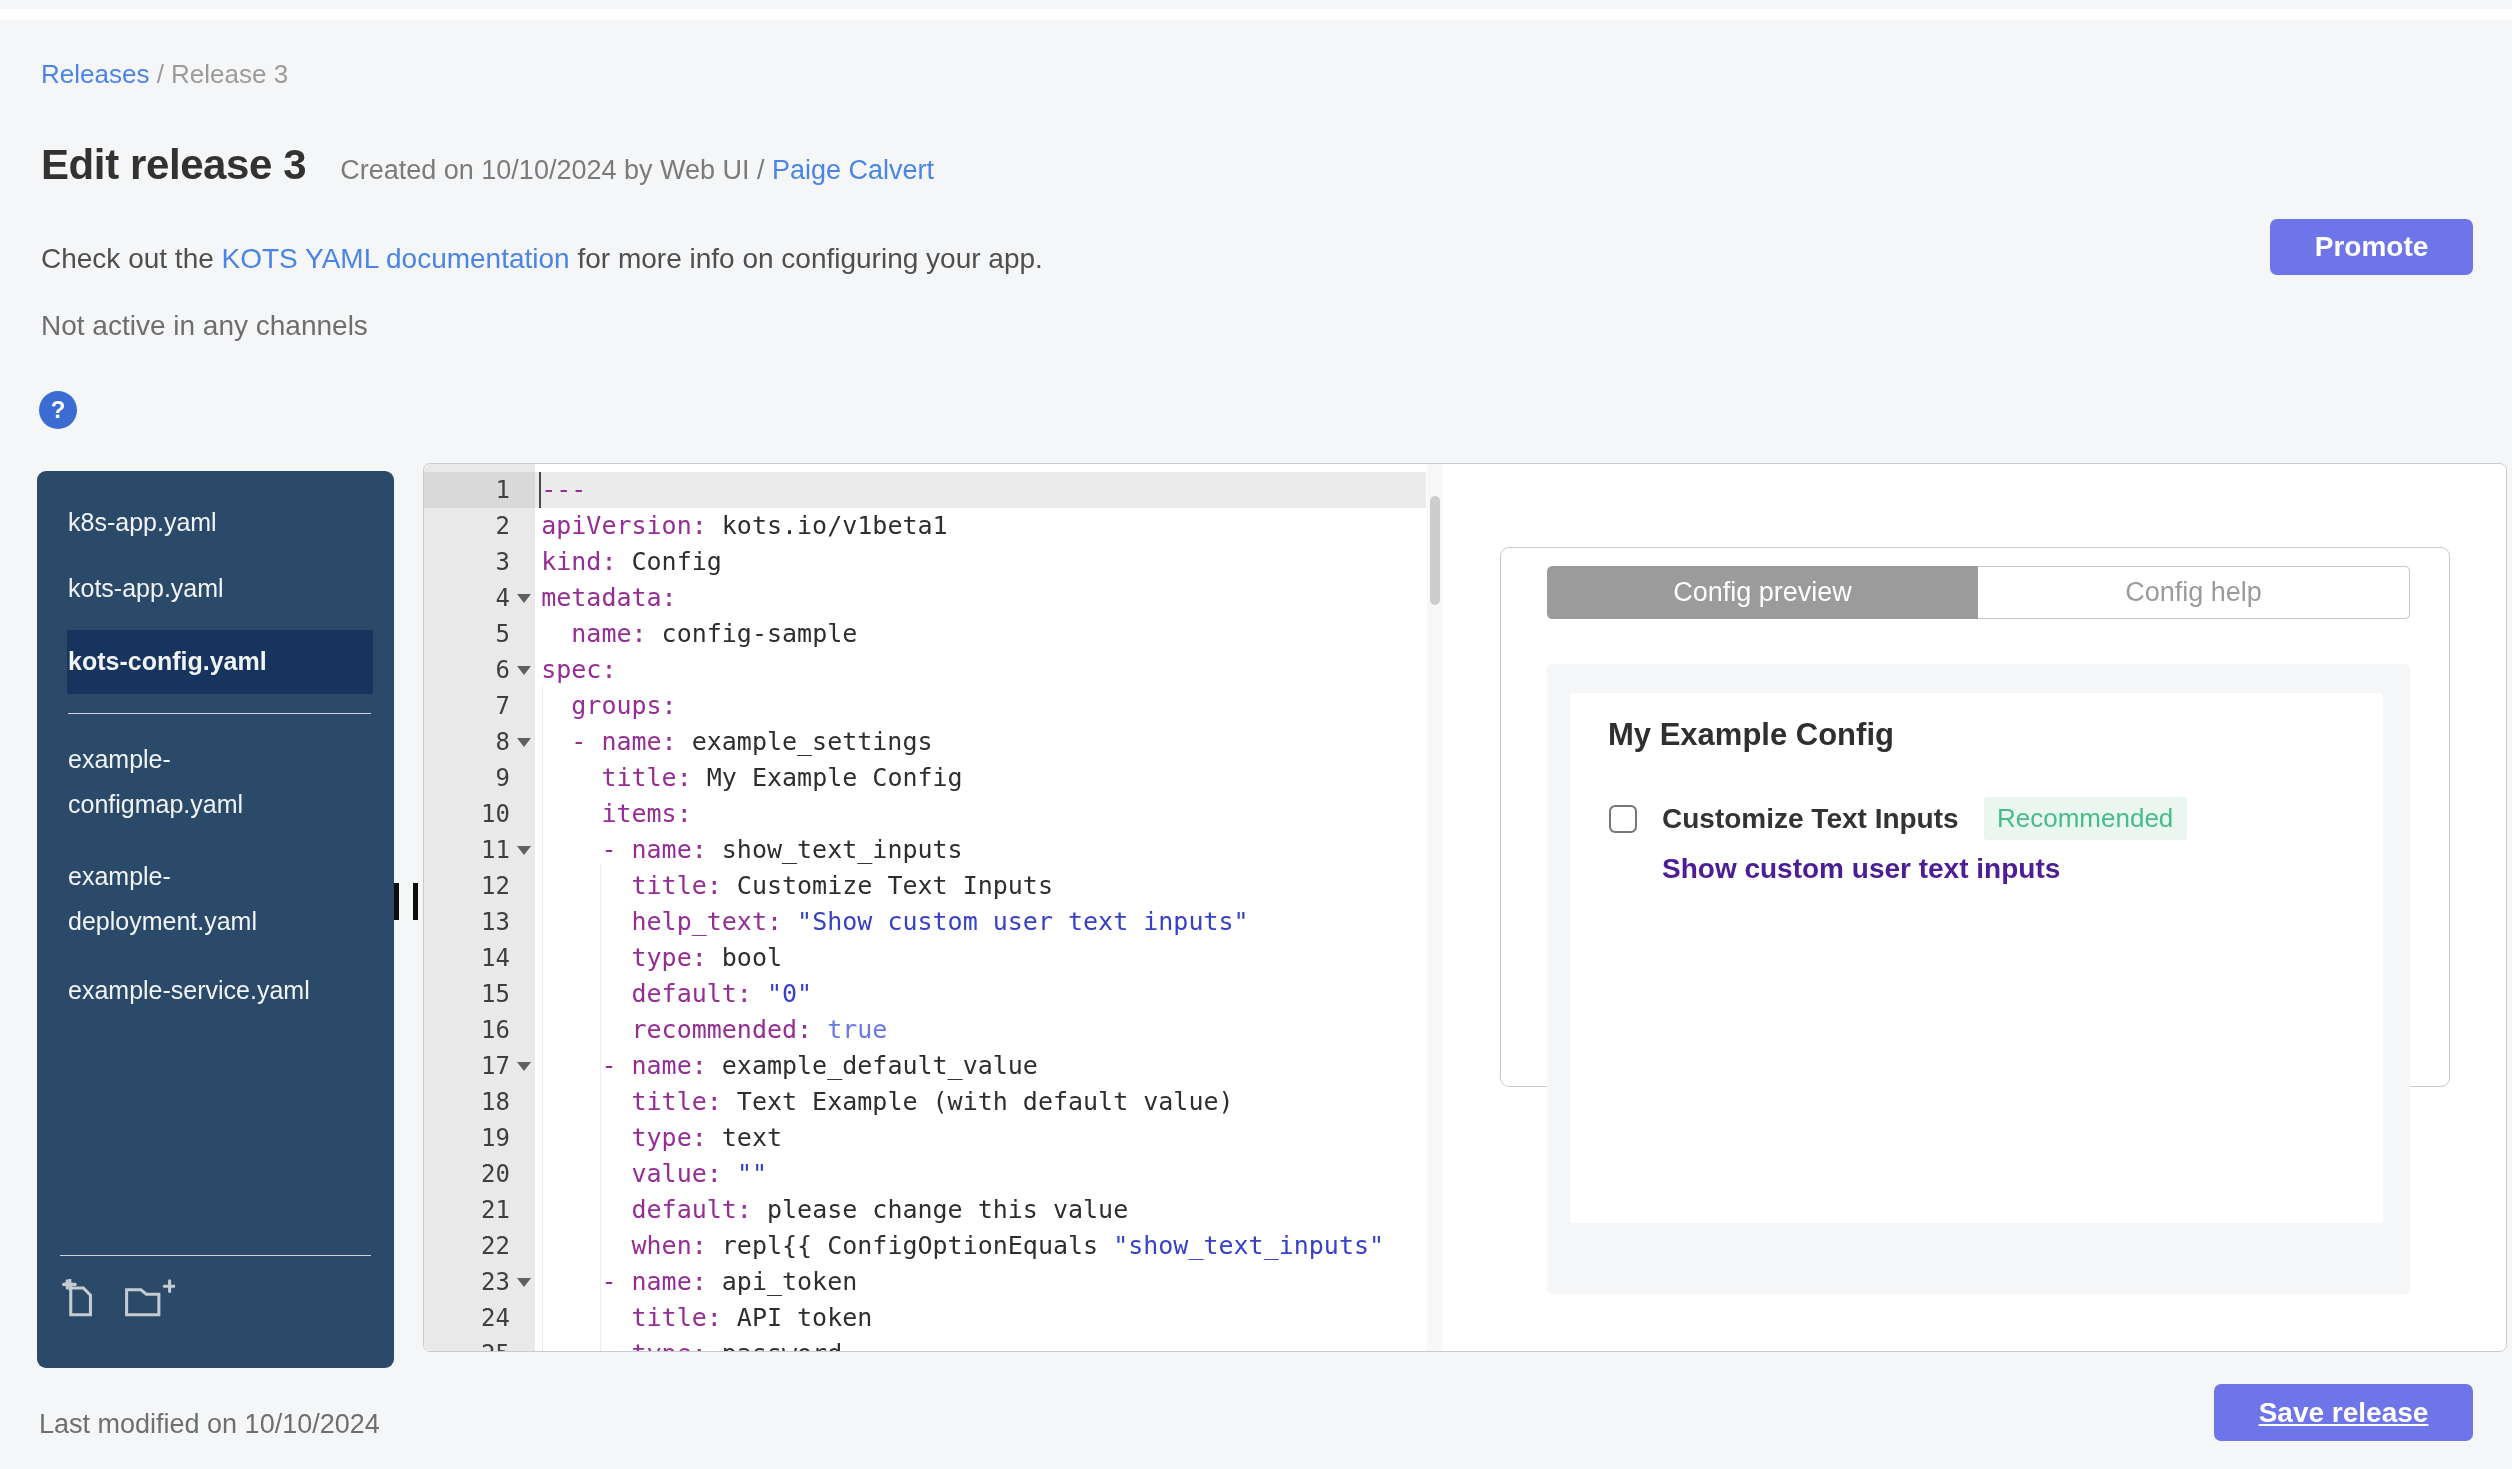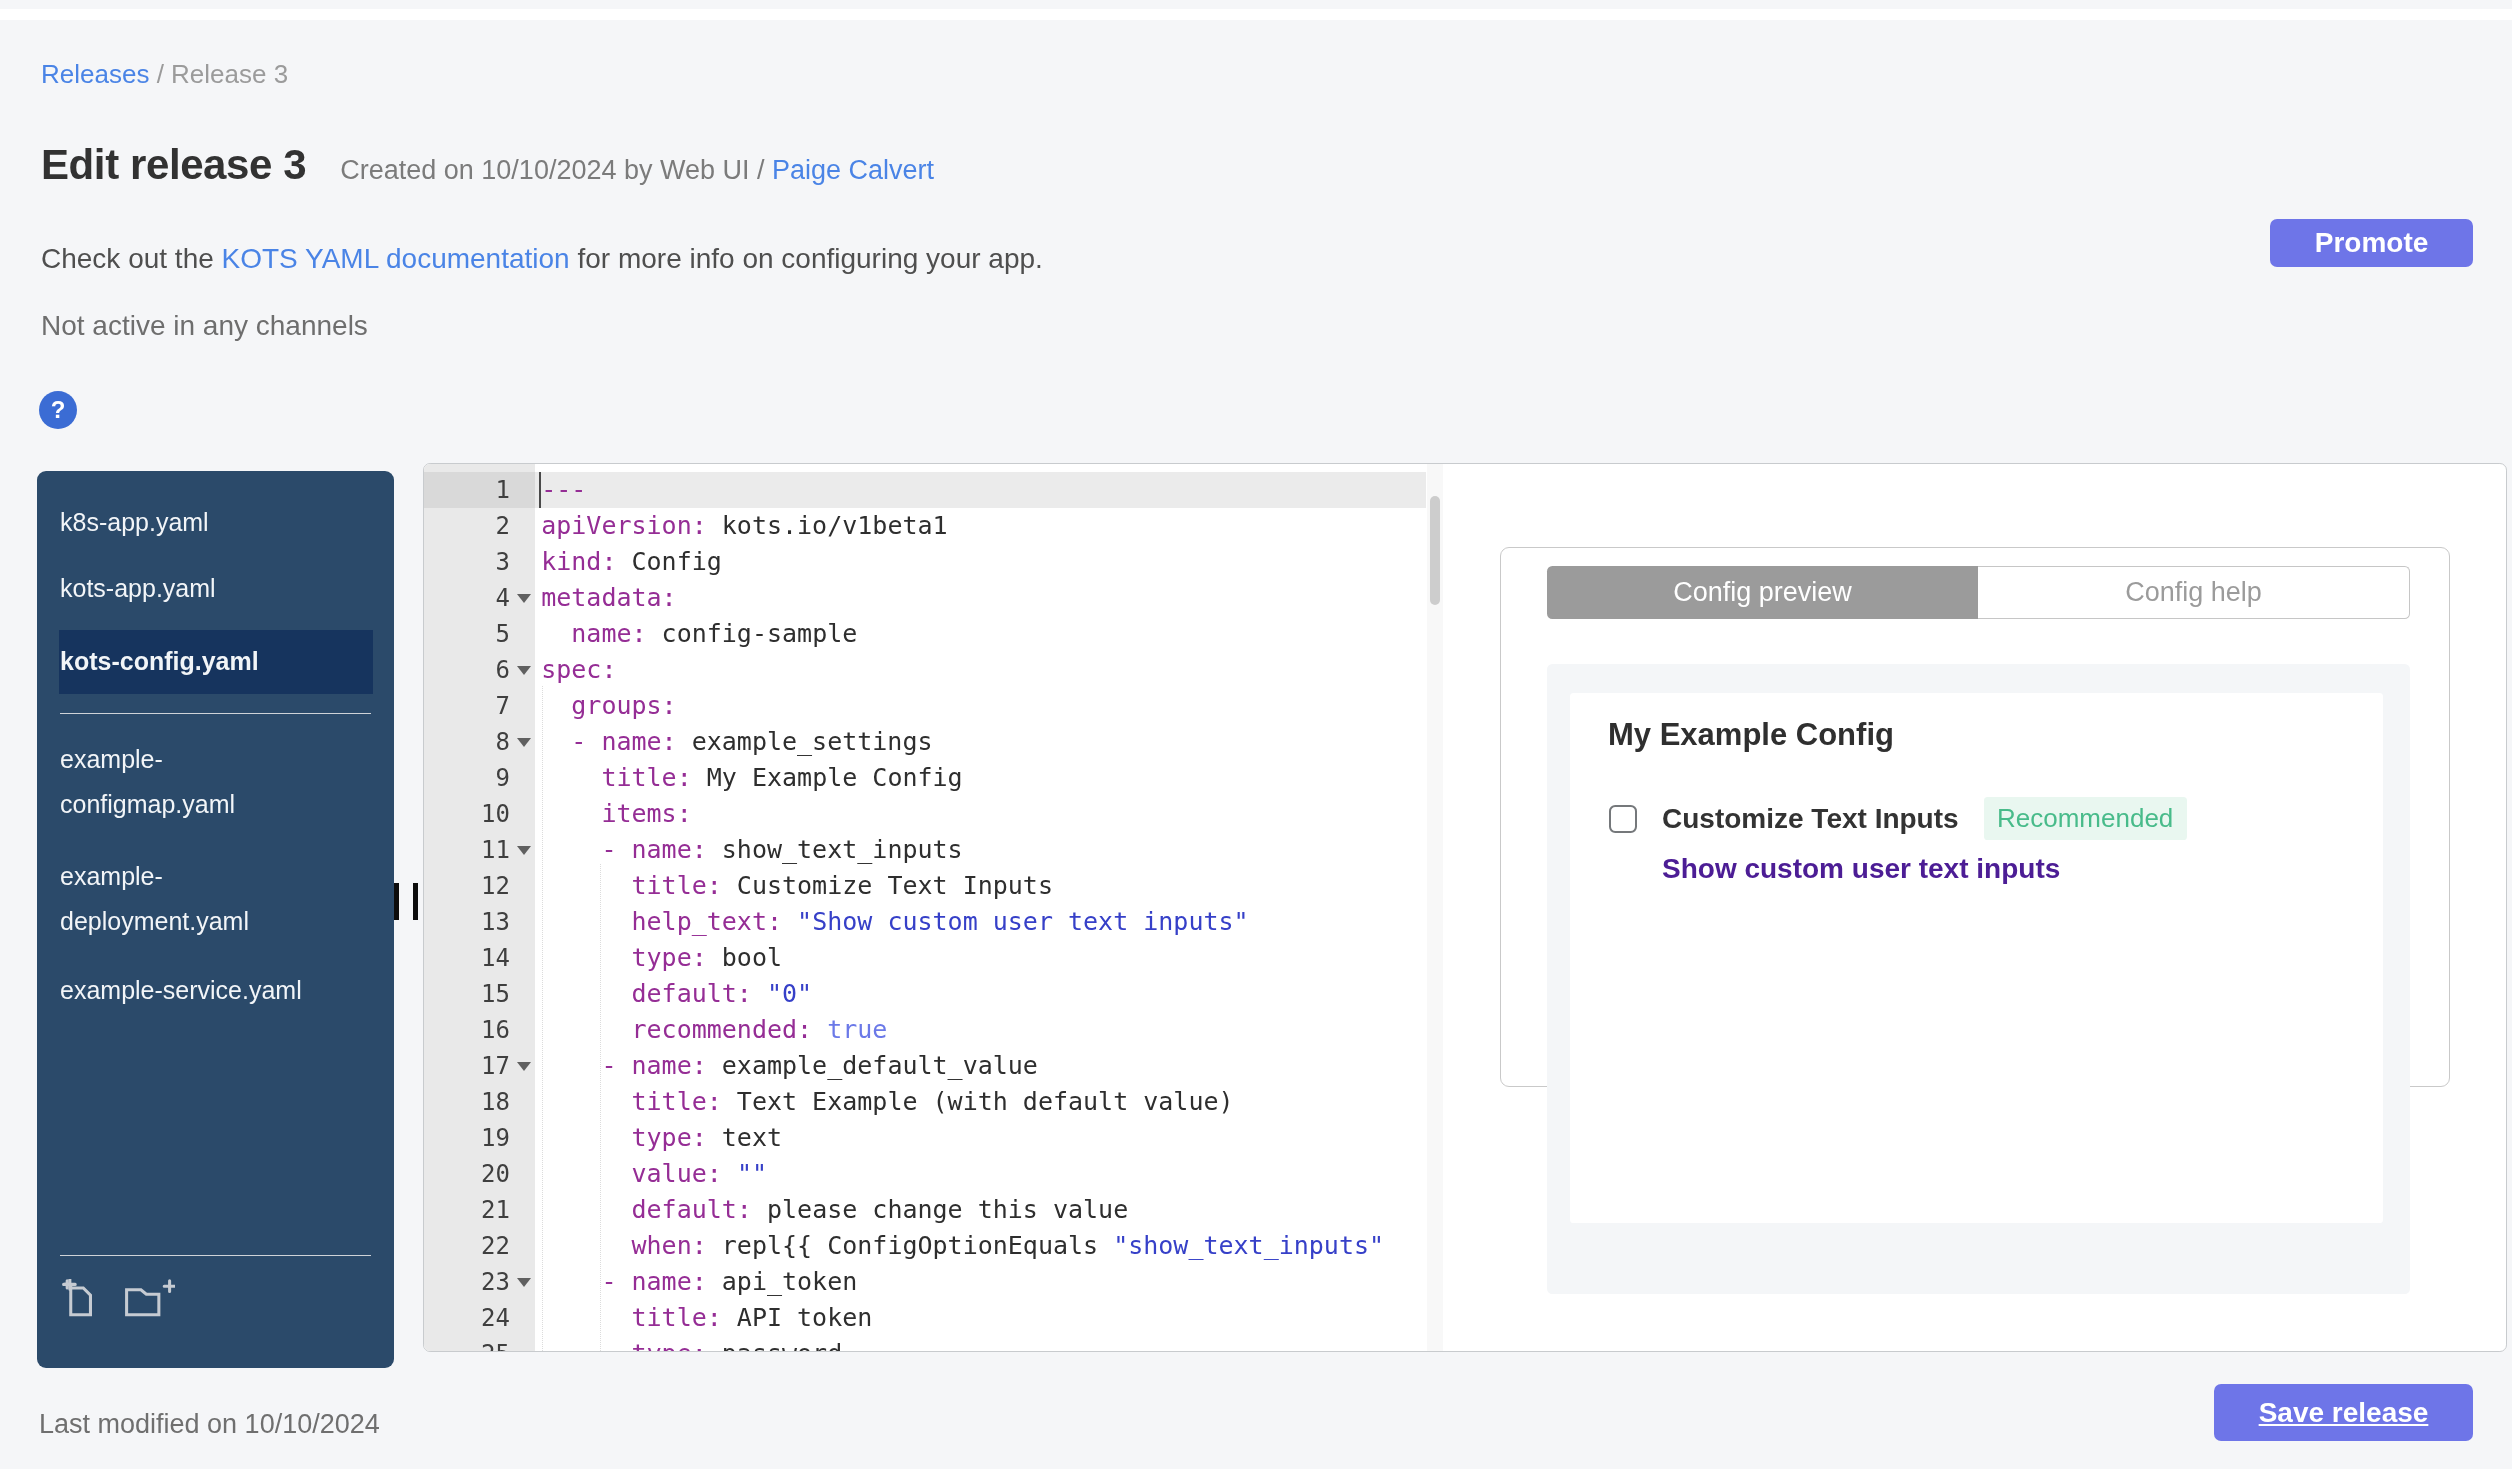--- a/index.html
+++ b/index.html
@@ -17,27 +17,27 @@
   .created a { color:#4a84e6; text-decoration:none; }
   .docs-row { position:absolute; left:41px; top:234px; font-size:28px; color:#4f4f4f; }
   .docs-row a { color:#4a84e6; text-decoration:none; }
   .channel-status { position:absolute; left:41px; top:301px; font-size:28px; color:#6e6e6e; }
   .git-row { position:absolute; left:39px; top:382px; display:flex; align-items:center; gap:16px; }
   .git-circle { width:38px; height:38px; border-radius:50%; background:#3b6cd4; color:#fff;
     font-size:24px; font-weight:700; display:flex; align-items:center; justify-content:center; }
   .git-link { font-size:28px; color:#5b8cea; text-decoration:none; }
   .btn { border:none; border-radius:7.1px; background:#6e75e8; color:#fff; font-family:"Liberation Sans",sans-serif;
     font-size:28px; font-weight:700; cursor:pointer; }
-  .promote-btn { position:absolute; left:2270px; top:210px; width:203px; height:48px; }
+  .promote-btn { position:absolute; left:2270px; top:210px; width:203px; height:56px; }
   .save-btn { position:absolute; left:2214px; top:1375px; width:259px; height:57px;text-decoration:underline; }
 
   
   .sidebar { position:absolute; left:37px; top:462px; width:357px; height:897px; background:#2b4a6a;
     border-radius:9px; overflow:hidden; }
-  .file-list { padding:32px 23px 0 23px; }
+  .file-list { padding:32px 23px 0 31px; }
   .file-item { font-size:25px; color:#f2f5f8; line-height:39px; margin-bottom:27px; cursor:pointer; }
   .file-item .fl-line { display:block; line-height:45px; }
   .file-item.single .fl-line { line-height:39px; }
   .file-item.selected { background:#16345e; margin-left:-0.9px; margin-right:-1.8px; padding:12.5px 0 12.5px 0.9px;
     font-weight:700; margin-top:-5.3px; margin-bottom:19.6px; }
   .file-divider { border:none; border-top:0.9px solid #cfd3d8; margin:0 0 23px 0; }
   .sidebar-bottom { position:absolute; left:23px; right:23px; bottom:43px; }
   .sidebar-bottom hr { border:none; border-top:0.9px solid #cfd3d8; margin-bottom:23px; }
   .sidebar-actions { display:flex; gap:19.6px; }
   .sidebar-actions svg { cursor:pointer; }

